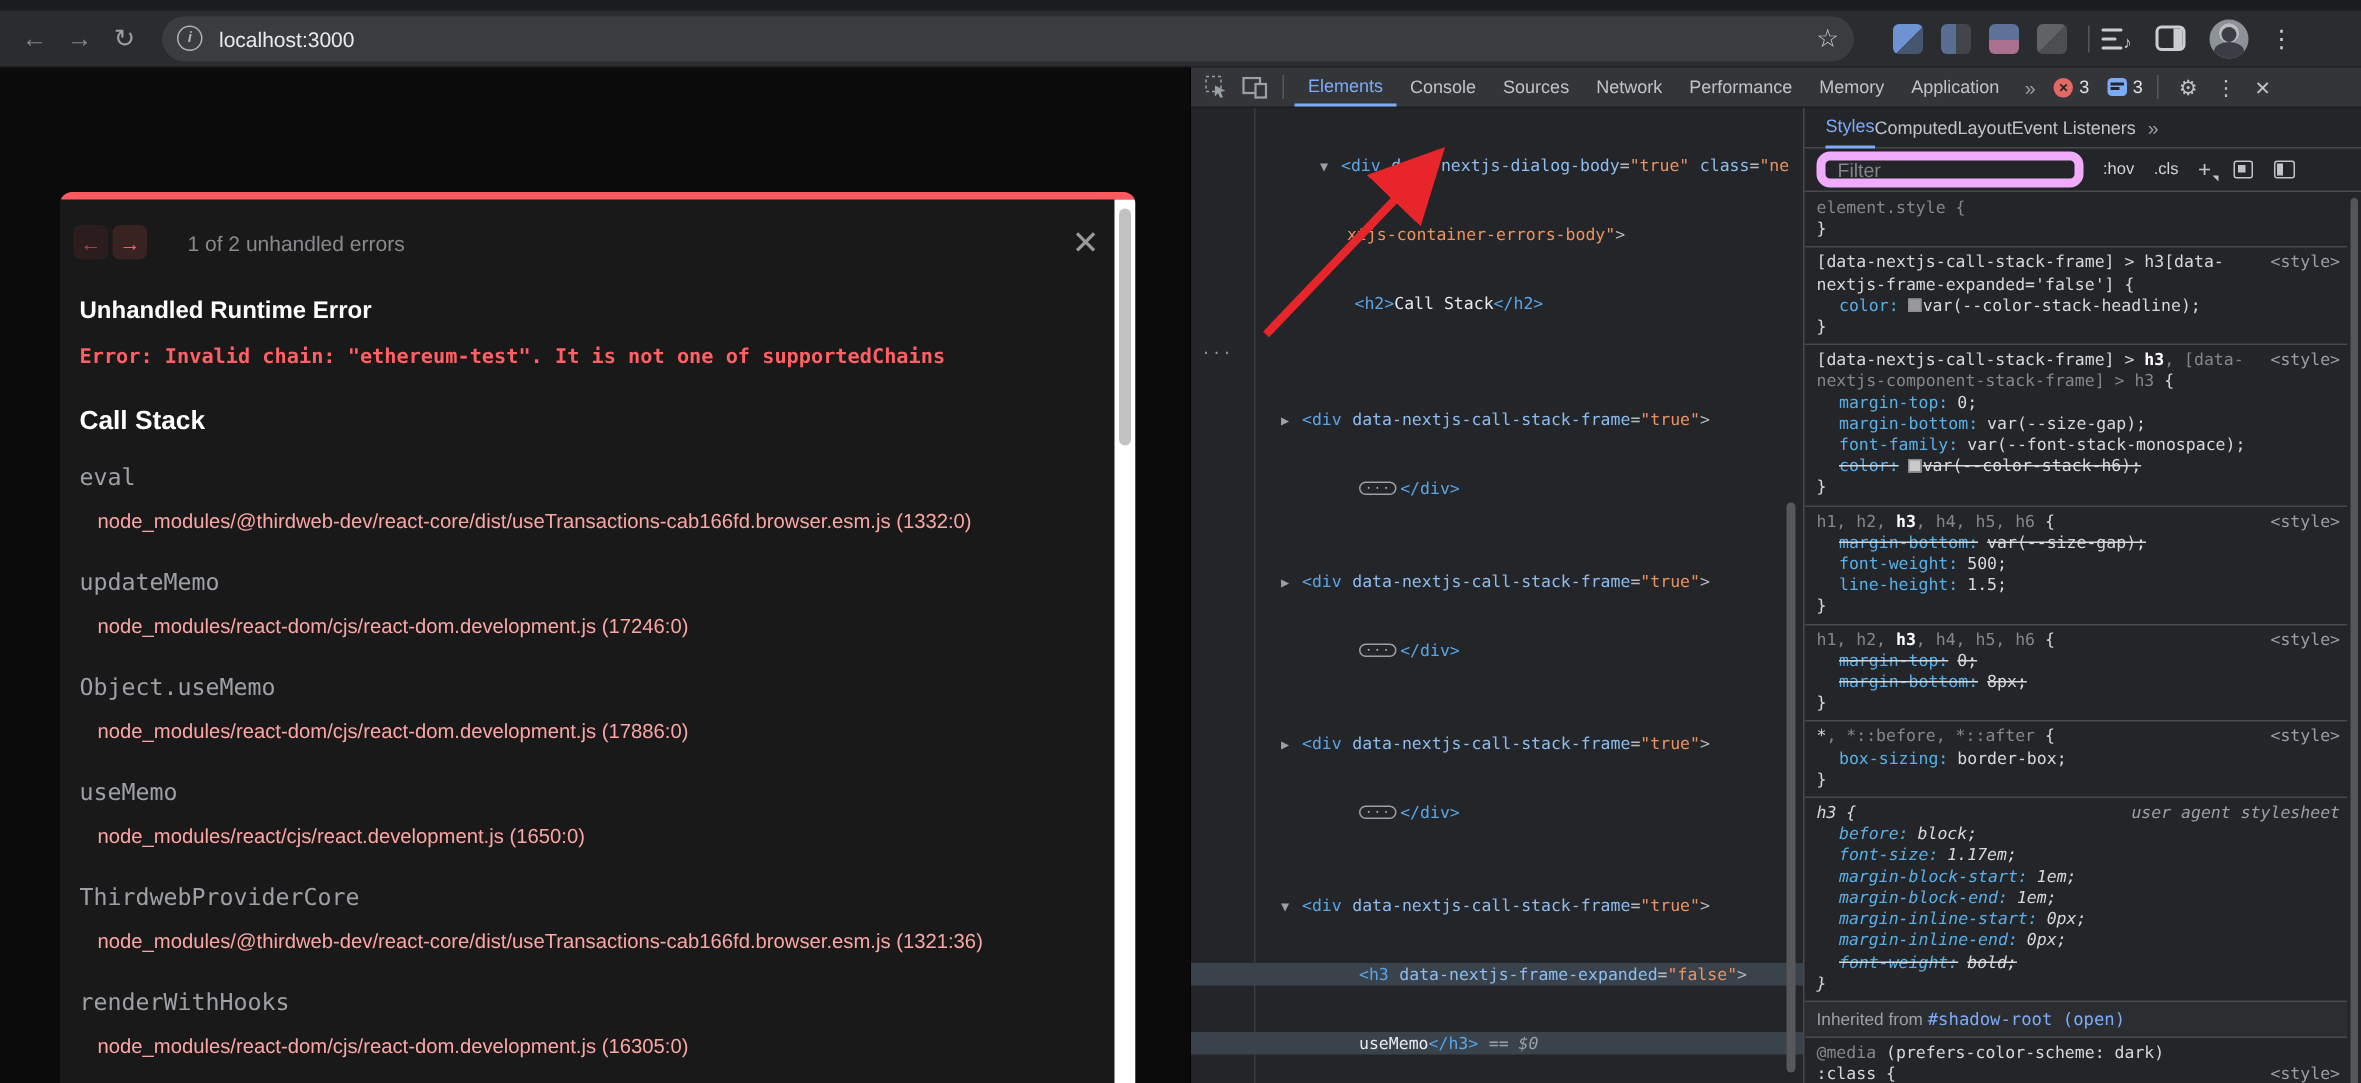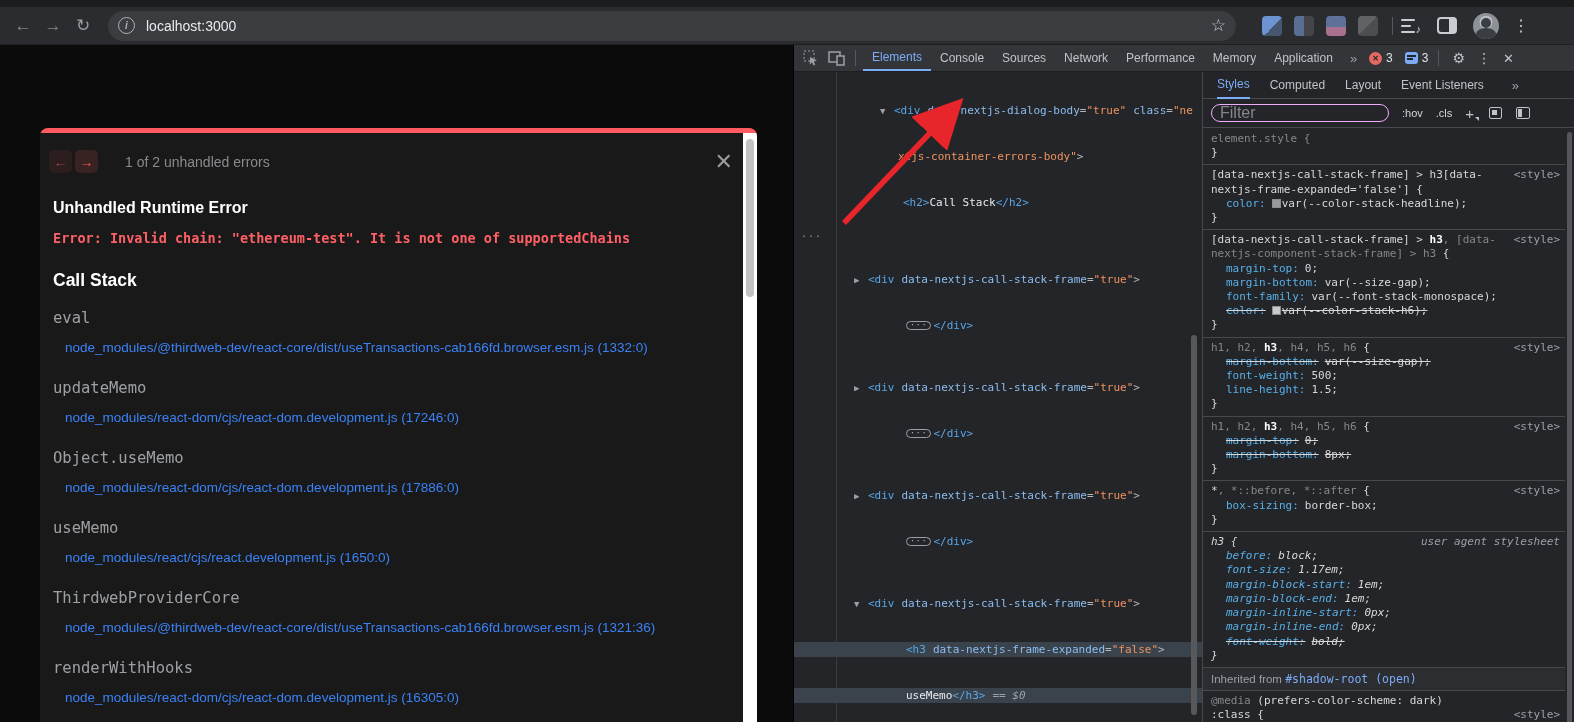--- a/index.html
+++ b/index.html
@@ -52,21 +52,21 @@
     display:flex;align-items:center;justify-content:center;font-size:14px}
   .err-nav.prev{opacity:.6;margin-right:3px}
   .pag{color:#8a8a8e;font-size:14px;margin-left:27px}
   .dlg-close{margin-left:auto;color:#9a9a9e;font-size:22px;line-height:20px}
   .dlg-title{margin:26px 13px 0;font-size:16px;font-weight:bold;color:#ffffff}
   .dlg-msg{margin:13px 13px 0;font-family:"DejaVu Sans Mono",monospace;font-weight:bold;
     font-size:13.5px;color:#ff6066}
   .cs-head{margin:24px 13px 0;font-size:17.5px;font-weight:bold;color:#ffffff}
   .frames{margin:18px 13px 12px}
   .f-name{font-family:"DejaVu Sans Mono",monospace;font-size:15.5px;color:#9da0a4;margin-bottom:13px}
-  .f-loc{font-size:13.5px;color:#3b82f6;margin:0 0 24px 12px}
+  .f-loc{font-size:13.5px;color:#fca5a5;margin:0 0 24px 12px}
 
   
   .dt{position:absolute;left:793px;top:45px;width:781px;height:677px;background:#242528;border-left:1px solid #000}
   .dt-toolbar{position:absolute;left:0;top:0;right:0;height:27px;background:#333539;
     border-bottom:1px solid #1d1e20;display:flex;align-items:center;color:#c0c3c7}
   .dtt-ic{flex:0 0 auto;margin-left:9px;display:flex;align-items:center}
   .dtt-sep{width:1px;height:16px;background:#55585c;margin:0 7px 0 10px}
   .dt-tab{padding:0 9px;font-size:12px;line-height:25px;flex:0 0 auto}
   .dt-tab.active{color:#7cacf8;border-bottom:2px solid #7cacf8;line-height:23px}
   .more-tabs{font-size:13px;color:#9aa0a6;padding:0 8px}
@@ -105,25 +105,25 @@
     font-size:8px;line-height:7px;height:9px;padding:0 3px;vertical-align:1px;margin-right:2px;letter-spacing:1px}
   .eval-hint{color:#9aa0a6;font-style:italic;margin-left:7px}
   .tree-thumb{position:absolute;right:5px;top:263px;width:6px;height:380px;background:#56585c;border-radius:3px}
 
   
   .anno{position:absolute;left:30px;top:10px;pointer-events:none;z-index:5}
 
   
   .dt-side{position:absolute;top:27px;right:0;width:372px;bottom:0;border-left:1px solid #47494d}
   .side-tabs{height:27px;border-bottom:1px solid #47494d;display:flex;align-items:center;
-    padding-left:14px;gap:20px;font-size:12px;color:#c0c3c7}
+    padding-left:14px;font-size:12px;color:#c0c3c7}
   .side-tab.active{color:#7cacf8;border-bottom:2px solid #7cacf8;line-height:25px;height:27px;display:flex;align-items:center}
   .filter-row{height:29px;border-bottom:1px solid #47494d;display:flex;align-items:center;padding:0 8px}
-  .filter-input{width:178px;height:18px;border:1px solid #f0abfc;border-radius:9px;background:transparent;
-    color:#d0d3d7;font-size:16px;padding:6px 8px;outline:none}
+  .filter-input{width:178px;height:18px;border:6px solid #f0abfc;border-radius:9px;background:transparent;
+    color:#d0d3d7;font-size:13px;padding:6px 8px;outline:none}
   .filter-input::placeholder{color:#82868b}
   .tgl{font-size:11px;color:#d2d5d9;margin-left:13px}
   .plus{font-size:15px;color:#c0c3c7;margin-left:13px;position:relative}
   .plus::after{content:"";position:absolute;right:-5px;bottom:1px;border-left:4px solid transparent;border-top:4px solid #c0c3c7}
   .paint-ic{width:13px;height:12px;border:1.5px solid #c0c3c7;border-radius:2px;margin-left:15px;position:relative}
   .paint-ic::after{content:"";position:absolute;left:2px;top:2px;width:5px;height:5px;background:#c0c3c7}
   .spanel-ic{width:14px;height:12px;border:1.5px solid #c0c3c7;border-radius:2px;margin-left:14px;position:relative}
   .spanel-ic::after{content:"";position:absolute;left:1px;top:1px;bottom:1px;width:4px;background:#c0c3c7}
   .rules{position:absolute;left:0;top:57px;right:9px;bottom:0;overflow:hidden;
     font-family:"DejaVu Sans Mono",monospace;font-size:11px;line-height:14.2px;color:#d6d8da}

